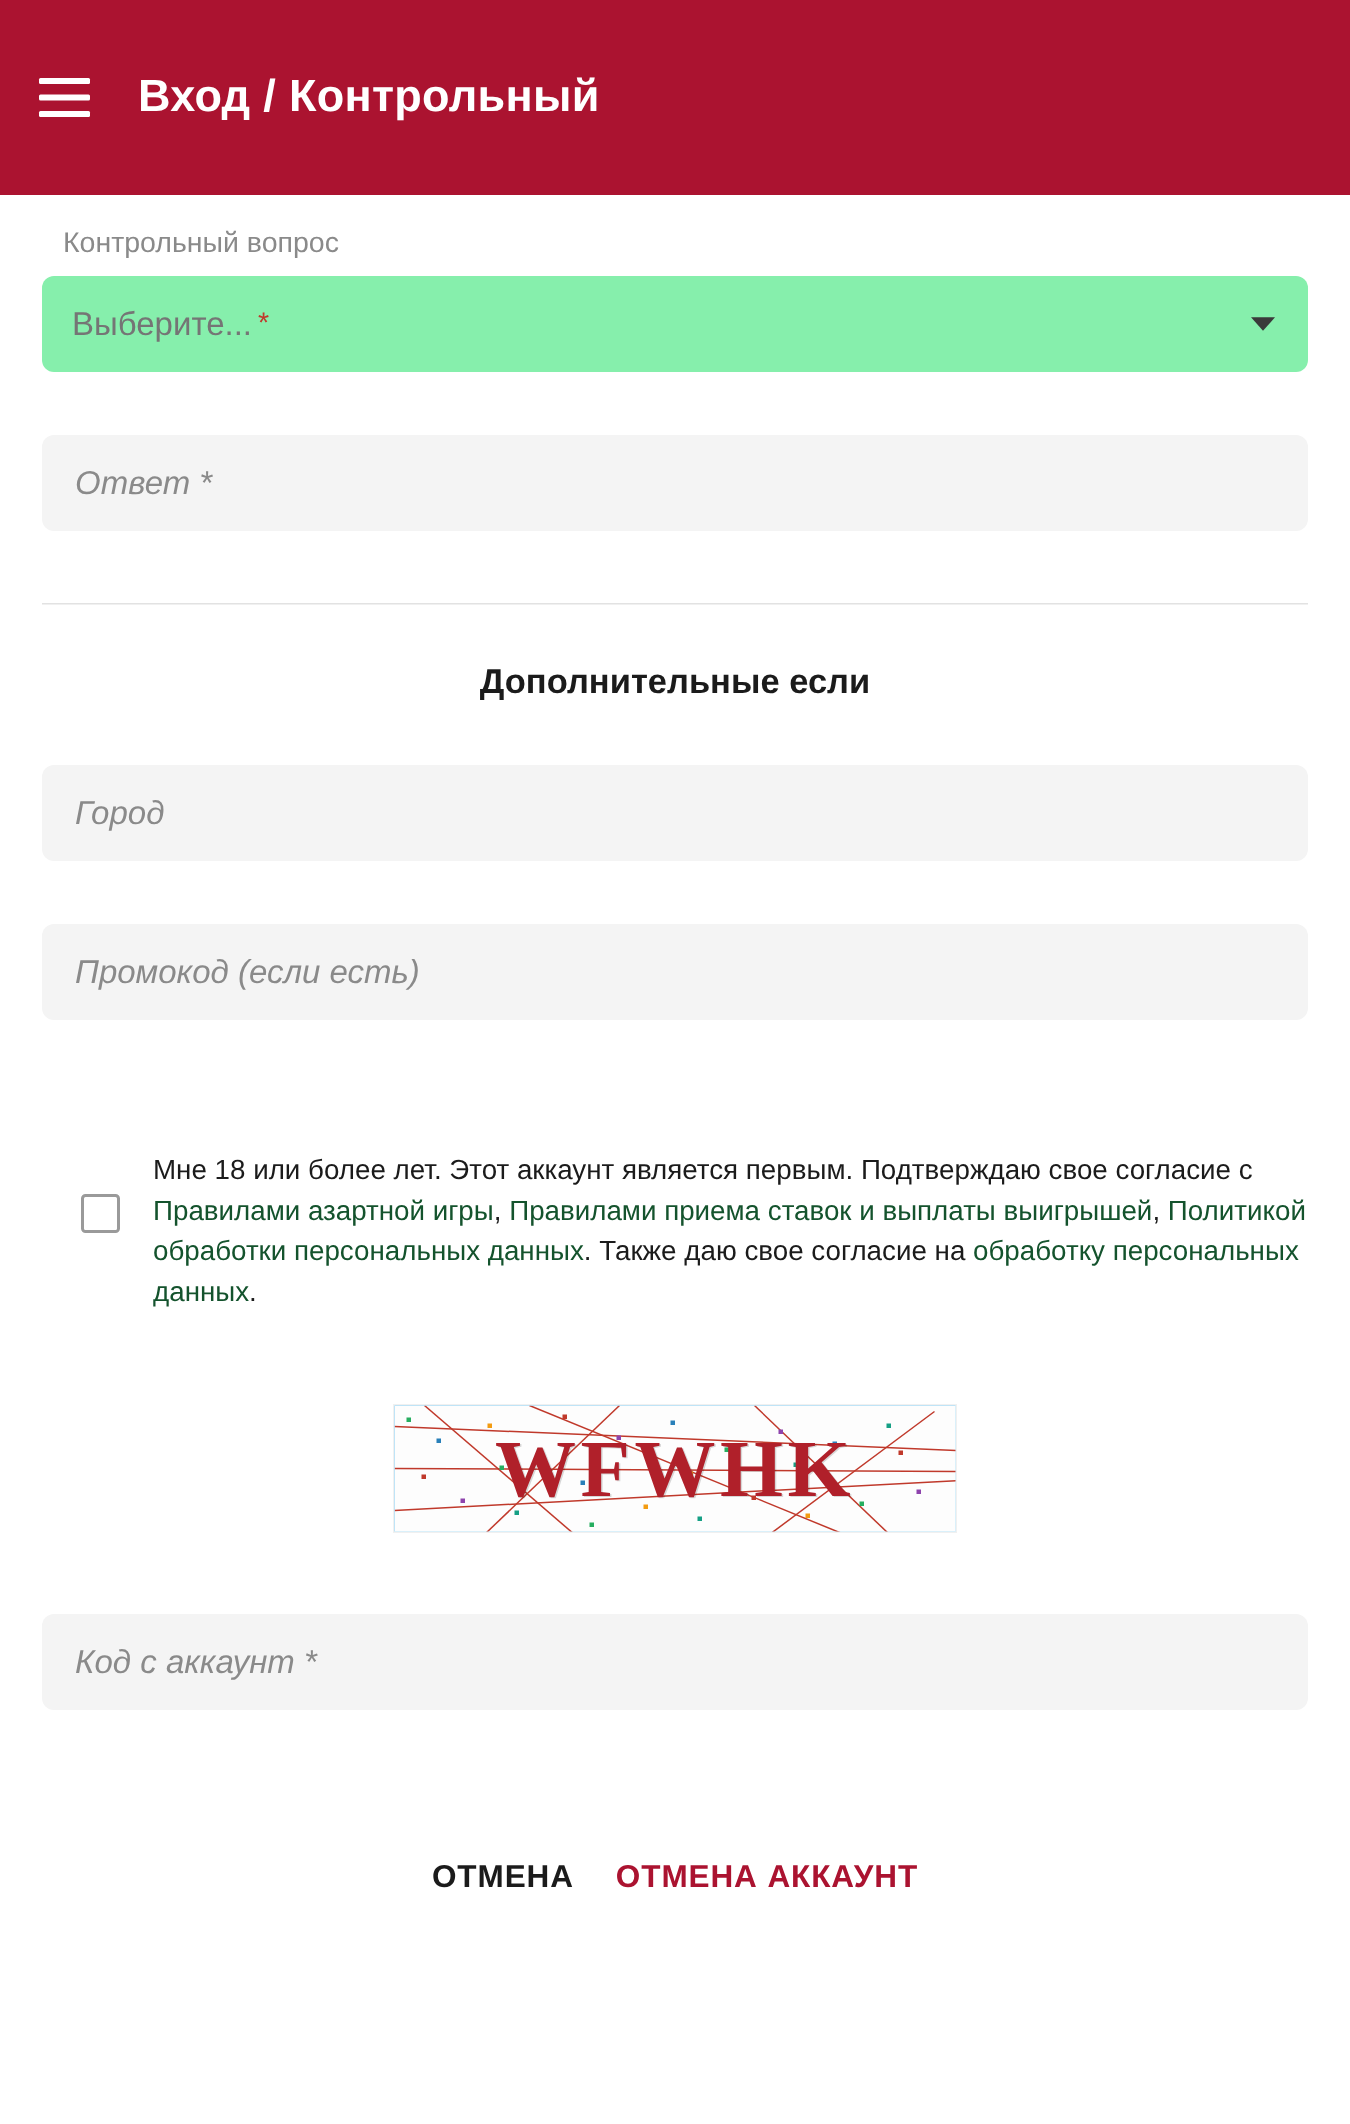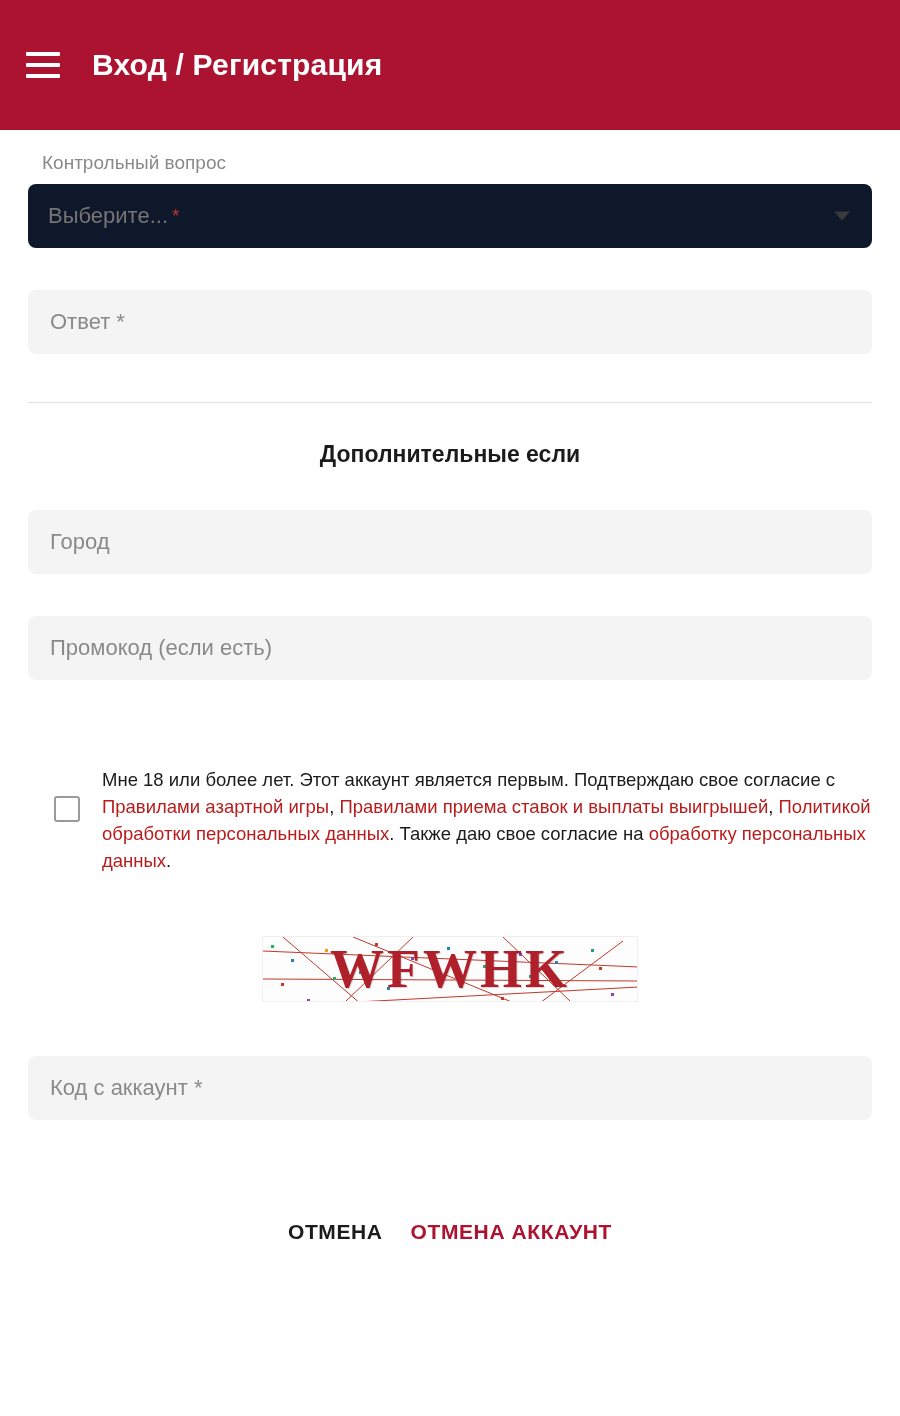--- a/index.html
+++ b/index.html
@@ -55,21 +55,21 @@
   }
 
   .field-label-plain {
     color: #8a8a8a;
     font-size: 19px;
     padding: 22px 14px 10px 14px;
   }
 
   .select-box {
     height: 64px;
-    background: #0f172a;
+    background: #86efac;
     border-radius: 8px;
     display: flex;
     align-items: center;
     padding: 0 20px;
     position: relative;
     cursor: pointer;
   }
   .select-text {
     color: #757575;
     font-size: 22px;
@@ -93,20 +93,21 @@
 
   .text-input {
     height: 64px;
     background: #f4f4f4;
     border-radius: 8px;
     display: flex;
     align-items: center;
     padding: 0 22px;
     margin-top: 42px;
     cursor: text;
+    font-style: italic;
   }
   .text-input .ph {
     color: #8a8a8a;
     font-size: 22px;
   }
 
   .divider {
     height: 1px;
     background: #e2e2e2;
     margin-top: 48px;
@@ -145,33 +146,33 @@
     background: #fff;
   }
   .consent-text {
     margin-left: 22px;
     font-size: 18.5px;
     line-height: 27px;
     color: #1b1b1b;
     max-width: 780px;
   }
   .lnk {
-    color: #b91c1c;
+    color: #14532d;
     cursor: pointer;
   }
 
   
   .captcha-wrap {
     display: flex;
     justify-content: center;
     margin-top: 62px;
   }
   .captcha {
     width: 376px;
-    height: 66px;
+    height: 86px;
     background: #7dd3fc;
     position: relative;
     overflow: hidden;
     border: 1px solid #f0f0f0;
   }
   .captcha svg { display: block; }
   .captcha-text {
     position: absolute;
     top: 50%;
     left: 50%;
@@ -209,21 +210,21 @@
 </style>
 </head>
 <body>
 
 <div class="appbar">
   <div class="hamburger">
     <span></span>
     <span></span>
     <span></span>
   </div>
-  <div class="appbar-title">Вход / Регистрация</div>
+  <div class="appbar-title">Вход / Контрольный</div>
 </div>
 
 <div class="content">
 
   <div class="section-top">
 
     <div class="field-label-plain">Контрольный вопрос</div>
 
     <div class="select-box">
       <span class="select-text">Выберите...</span>

